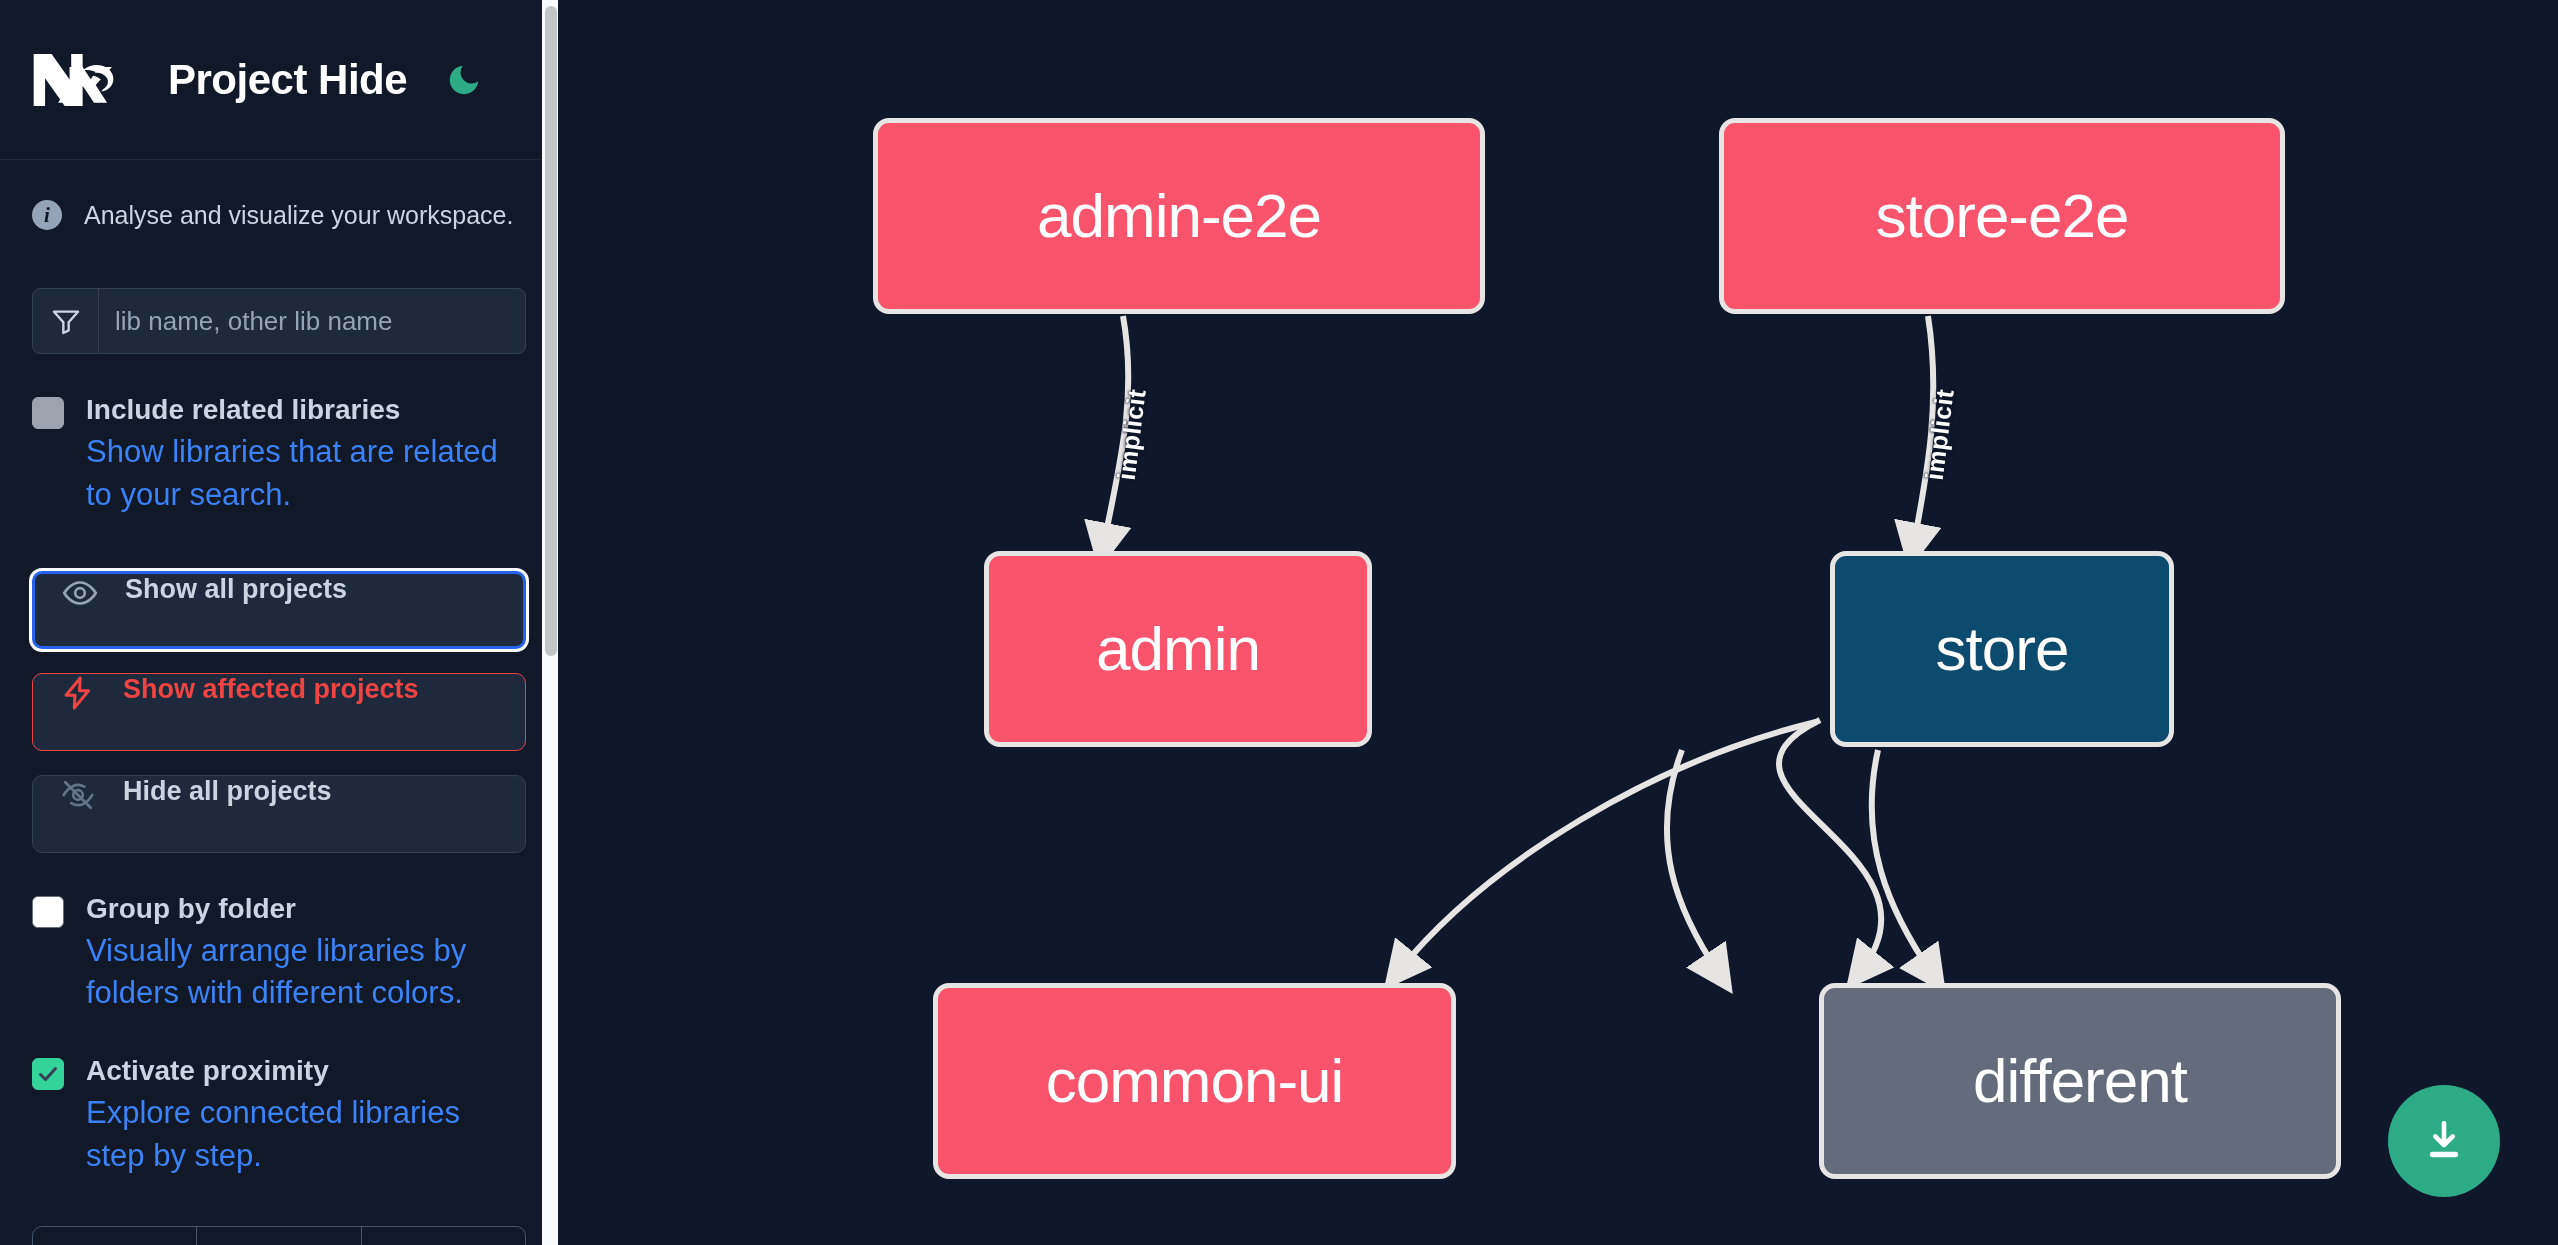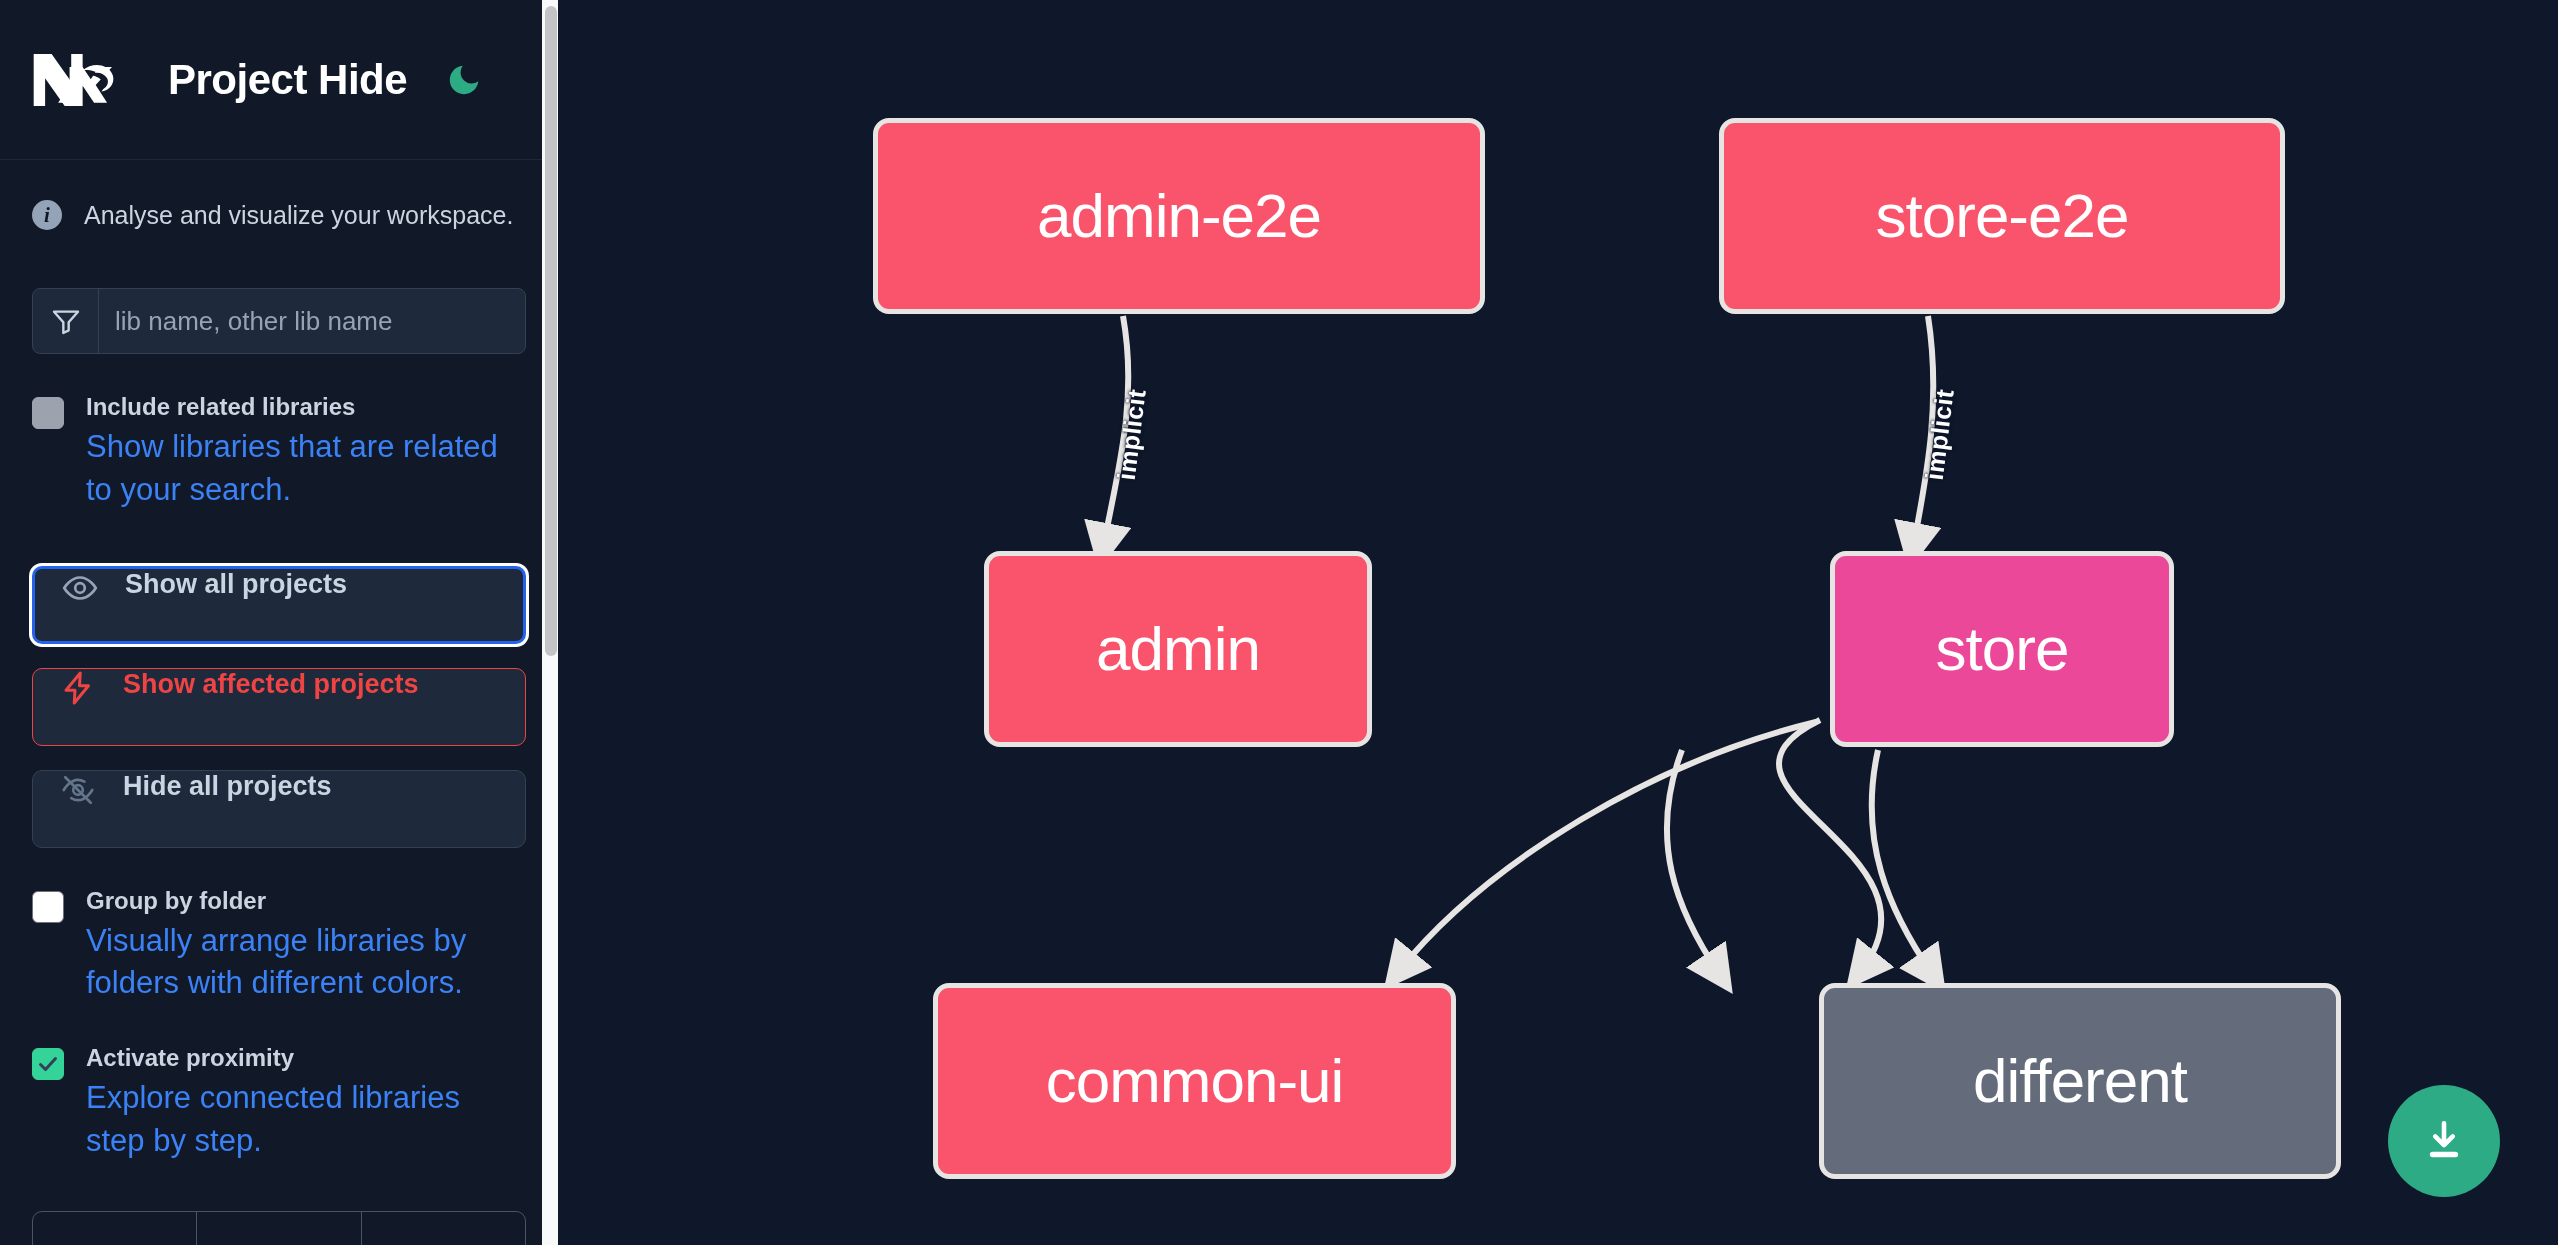--- a/index.html
+++ b/index.html
@@ -82,21 +82,21 @@
     width: 32px; height: 32px; flex: 0 0 32px;
     border-radius: 6px; margin-top: 5px;
     display: flex; align-items: center; justify-content: center;
     cursor: pointer;
   }
   .chk-box.gray { background: #9ca3af; border: 1px solid #9ca3af; }
   .chk-box.white { background: #ffffff; border: 1px solid #6b7280; }
   .chk-box.green { background: #34d399; border: 1px solid #34d399; }
   .chk-texts { margin-left: 22px; }
   .chk-label {
-    font-size: 24px; font-weight: 700; color: #cbd5e1; line-height: 1.25;
+    font-size: 28px; font-weight: 700; color: #cbd5e1; line-height: 1.25;
   }
   .chk-desc {
     font-size: 31px; color: #3b82f6; line-height: 1.38; margin-top: 4px;
     max-width: 430px;
   }
 
   
   .btns { margin-top: 54px; }
   .btn {
     height: 78px; width: 100%;
@@ -328,21 +328,21 @@
     </div>
 
     <div class="node" style="left:1161px; top:118px; width:566px; height:196px; background:#f9546b;">
       <span class="node-label">store-e2e</span>
     </div>
 
     <div class="node" style="left:426px; top:551px; width:388px; height:196px; background:#f9546b;">
       <span class="node-label">admin</span>
     </div>
 
-    <div class="node" style="left:1272px; top:551px; width:344px; height:196px; background:#ec4899;">
+    <div class="node" style="left:1272px; top:551px; width:344px; height:196px; background:#0c4a6e;">
       <span class="node-label">store</span>
     </div>
 
     <div class="node" style="left:375px; top:983px; width:523px; height:196px; background:#f9546b;">
       <span class="node-label">common-ui</span>
     </div>
 
     <div class="node" style="left:1261px; top:983px; width:522px; height:196px; background:#646b7a;">
       <span class="node-label">different</span>
     </div>

